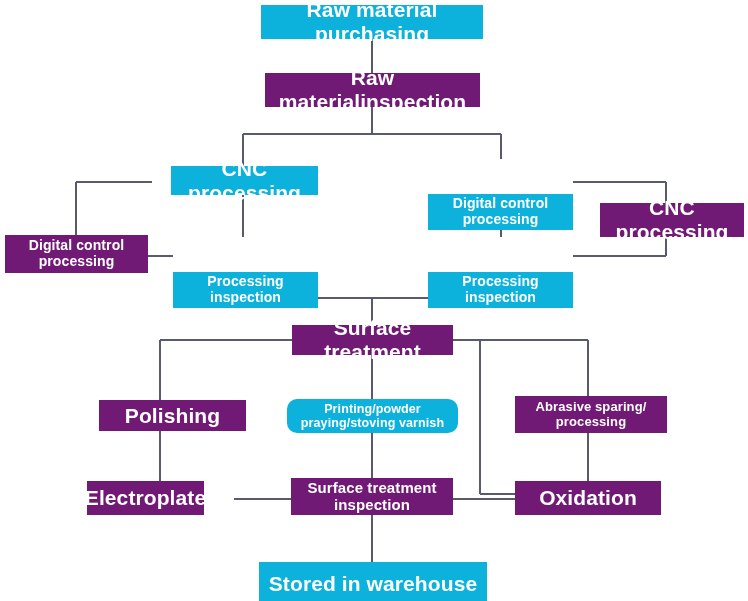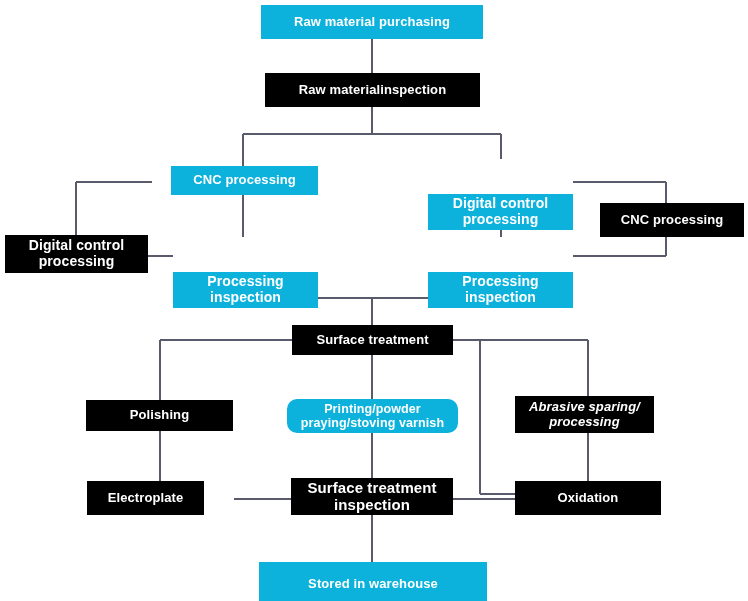--- a/index.html
+++ b/index.html
@@ -37,23 +37,23 @@
     align-items: center;
     justify-content: center;
     text-align: center;
     color: #ffffff;
     font-weight: bold;
     line-height: 1.12;
     letter-spacing: 0.1px;
     padding: 1px 4px;
   }
   .node.cyan  { background: #0cb2dc; }
-  .node.navy  { background: #000000; }
+  .node.navy  { background: #701a75; }
 
-  .fs16 { font-size: 13px; }
+  .fs16 { font-size: 21px; }
   .fs15 { font-size: 15px; }
   .fs14 { font-size: 14px; margin-top: 35px; }
   .fs13 { font-size: 13px; }
   .fs12 { font-size: 12.5px; }
 
   .node .line2 { display: block; }
 </style>
 </head>
 <body>
 
@@ -148,30 +148,30 @@
 
   <div class="node cyan fs14" style="left:428px; top:237px; width:145px; height:36px; flex-direction:column;">
     <span class="line2">Processing</span>
     <span class="line2">inspection</span>
   </div>
 
   <div class="node navy fs16" style="left:292px; top:325px; width:161px; height:30px;">
     <span>Surface treatment</span>
   </div>
 
-  <div class="node navy fs16" style="left:86px; top:400px; width:147px; height:31px;">
+  <div class="node navy fs16" style="left:99px; top:400px; width:147px; height:31px;">
     <span>Polishing</span>
   </div>
 
   <div class="node cyan fs12" style="left:287px; top:399px; width:171px; height:34px; flex-direction:column;border-radius:10px;">
     <span class="line2">Printing/powder</span>
     <span class="line2">praying/stoving varnish</span>
   </div>
 
-  <div class="node navy fs13" style="left:515px; top:396px; width:139px; height:37px; flex-direction:column;font-style:italic;">
+  <div class="node navy fs13" style="left:515px; top:396px; width:152px; height:37px; flex-direction:column;">
     <span class="line2">Abrasive sparing/</span>
     <span class="line2">processing</span>
   </div>
 
   <div class="node navy fs16" style="left:87px; top:481px; width:117px; height:34px;">
     <span>Electroplate</span>
   </div>
 
   <div class="node navy fs15" style="left:291px; top:478px; width:162px; height:37px; flex-direction:column;">
     <span class="line2">Surface treatment</span>

